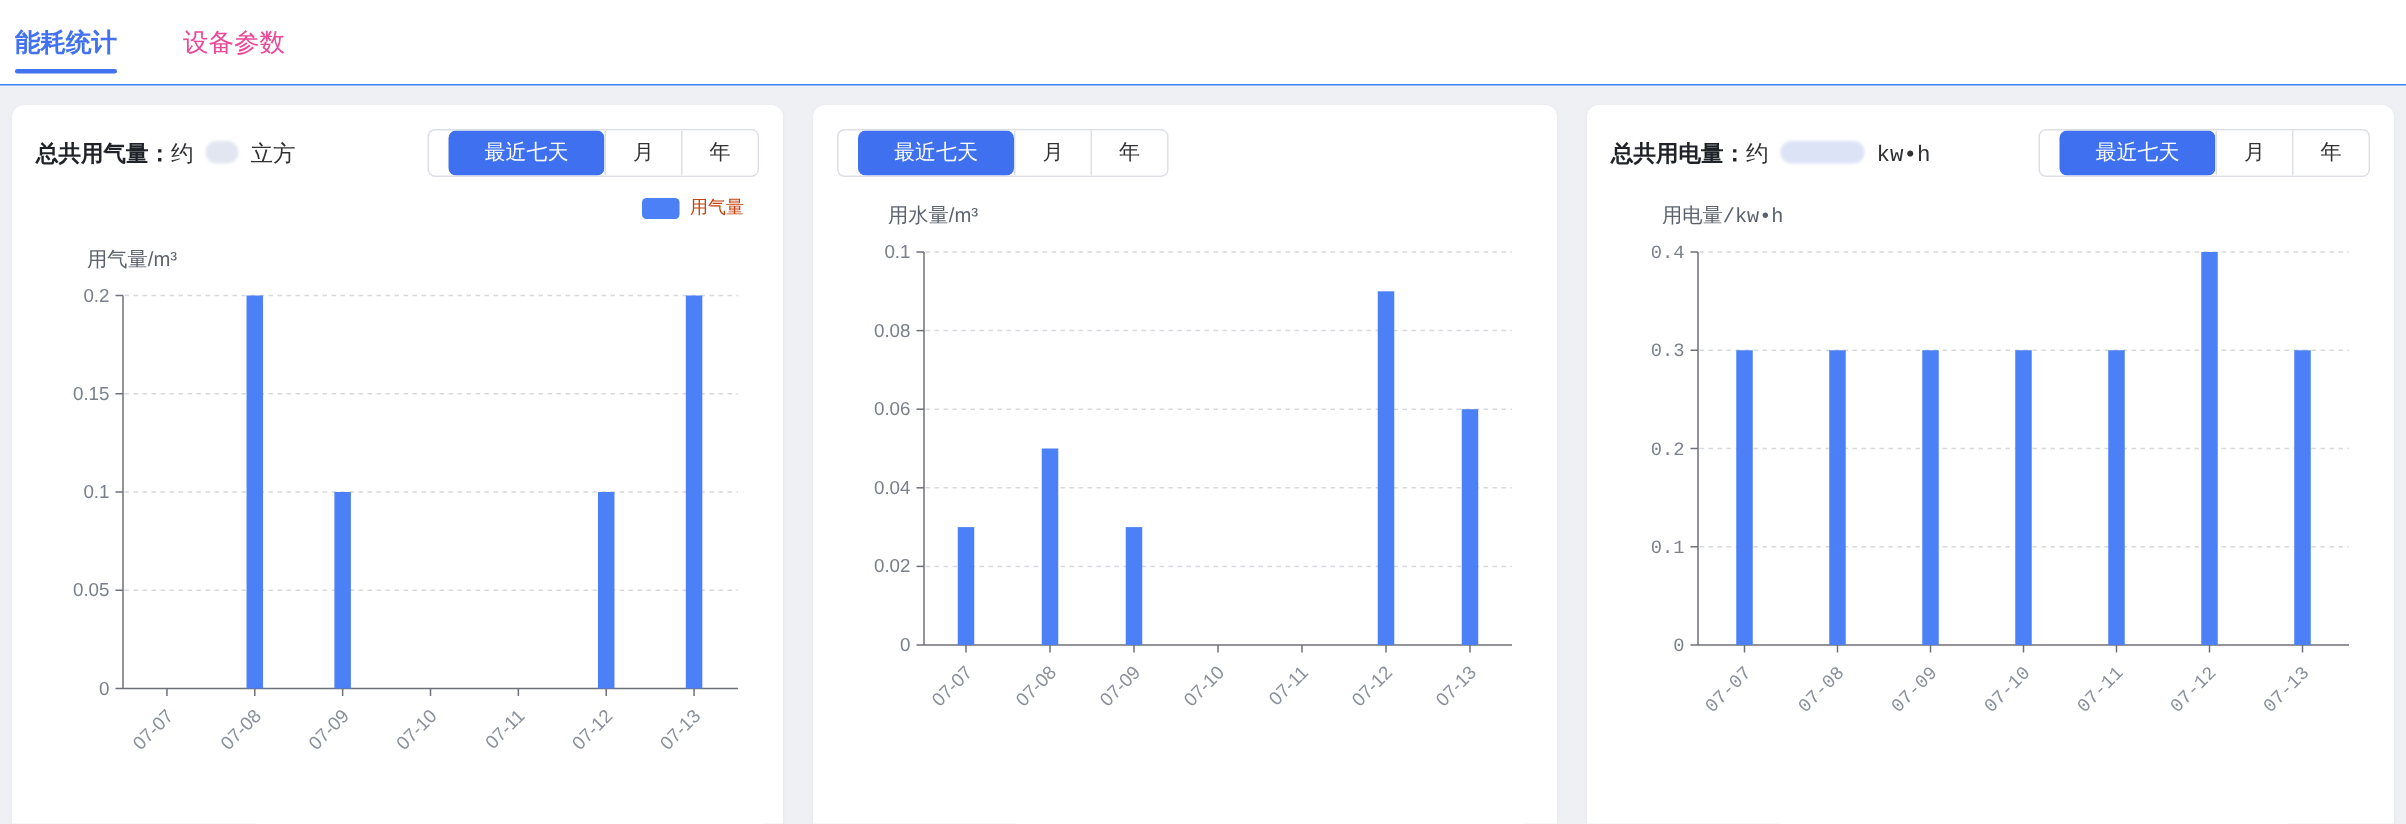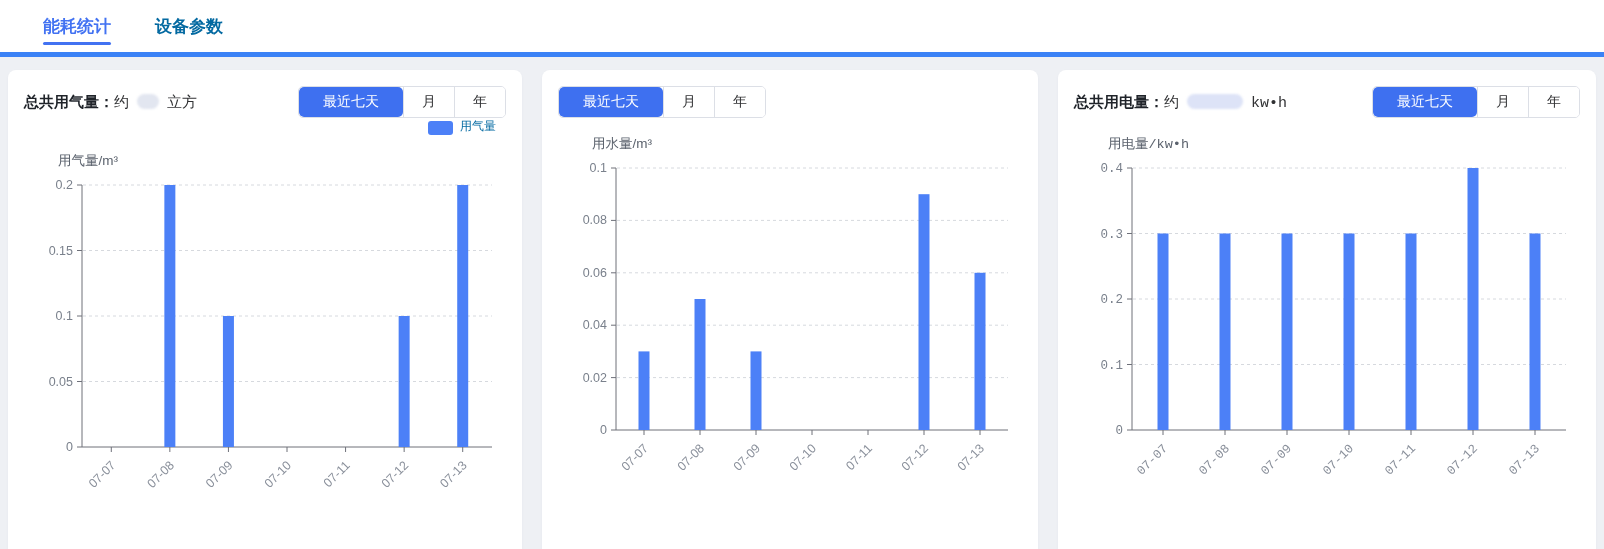--- a/index.html
+++ b/index.html
@@ -7,34 +7,33 @@
   body {
     font-family: "Liberation Sans", "DejaVu Sans", sans-serif;
     background: #eef0f4;
     color: #303133;
     overflow: hidden;
   }
   
   .topbar {
     height: 57px;
     background: #fff;
-    border-bottom: 5px solid #3b82f6;
+    border-bottom: 1px solid #3b82f6;
     display: flex;
     align-items: stretch;
-    padding: 0 43px;
+    padding: 0 10px;
     gap: 44px;
   }
   .top-tab {
     display: flex;
     align-items: center;
     position: relative;
     font-size: 17px;
     cursor: pointer;
-    color: #0369a1;
-    font-weight: bold;
+    color: #ec4899;
   }
   .top-tab.active { color: #4272f2; font-weight: 700; }
   .top-tab.active::after {
     content: "";
     position: absolute;
     left: 0; right: 0; bottom: 7px;
     height: 3px;
     border-radius: 2px;
     background: #4272f2;
   }
@@ -94,30 +93,32 @@
     display: flex;
     align-items: center;
     border-left: 1px solid #dcdfe6;
   }
   .seg-btn:first-child { border-left: none; padding: 0 24px; }
   .seg-btn.active {
     background: #3e70f0;
     color: #fff;
     border-radius: 5px;
     border-left-color: transparent;
+    margin-left: 13px;
   }
   
   .legend-row {
+    margin-top: 12px;
     display: flex;
     justify-content: flex-end;
-    align-items: flex-end;
+    align-items: center;
     gap: 7px;
     padding-right: 10px;
     font-size: 12px;
-    color: #0369a1;
+    color: #c2410c;
     cursor: pointer;
   }
   .legend-swatch {
     width: 25px; height: 14px;
     border-radius: 3px;
     background: #4c80f7;
     display: inline-block;
   }
   .chart { margin-top: 14px; }
   svg { font-family: inherit; display: block; }

